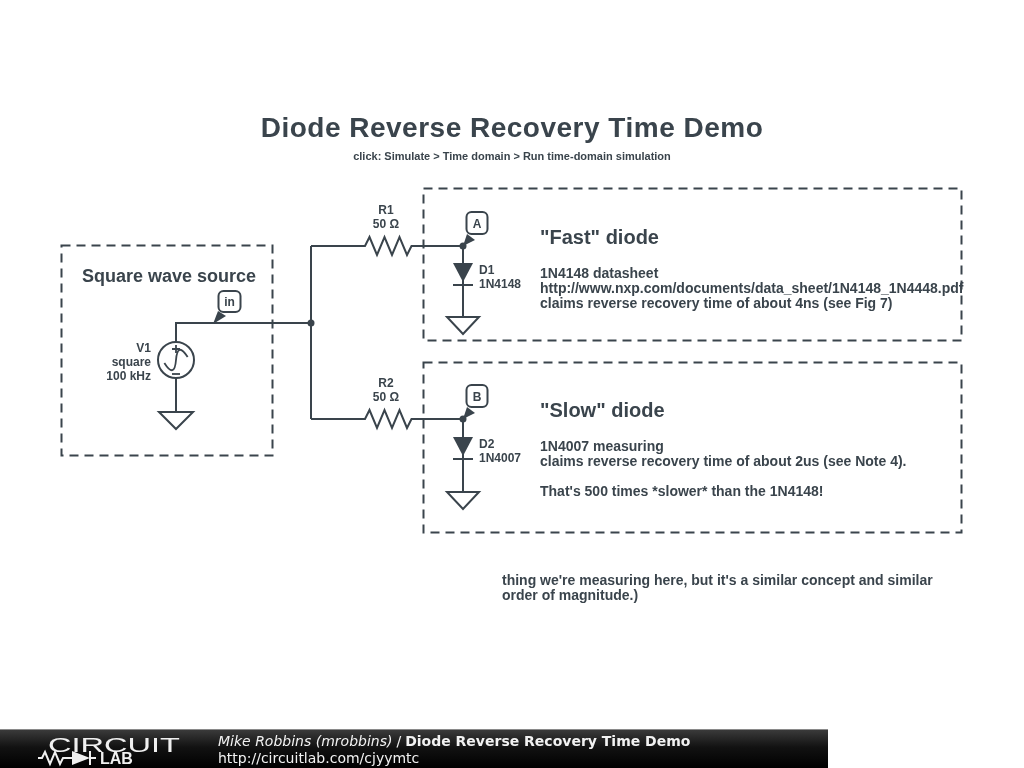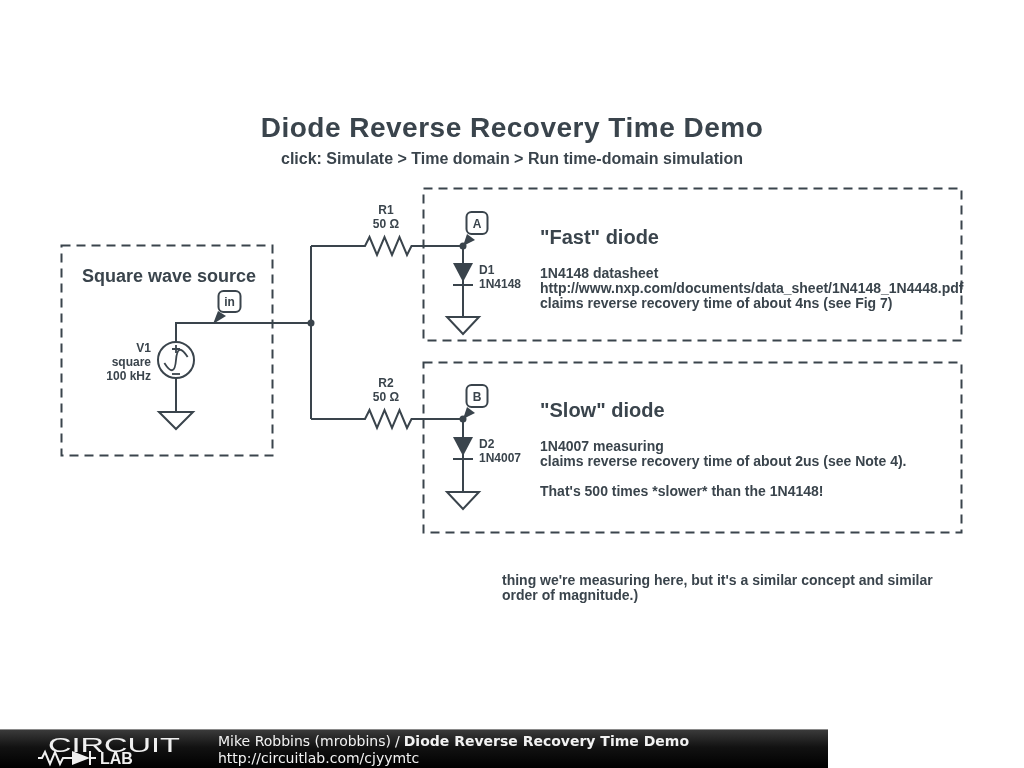--- a/index.html
+++ b/index.html
@@ -4,21 +4,21 @@
 <style>
   html,body{margin:0;padding:0;background:#fff;}
   #page{position:relative;width:1024px;height:768px;background:#ffffff;overflow:hidden;
         font-family:"Liberation Sans",sans-serif;color:#3a444c;}
   .abs{position:absolute;}
   #schematic-svg{position:absolute;left:0;top:0;width:1024px;height:768px;}
 
   .page-title{left:0;top:112px;width:1024px;text-align:center;
               font-size:28px;font-weight:bold;letter-spacing:0.5px;}
   .page-subtitle{left:0;top:150px;width:1024px;text-align:center;
-                 font-size:16px;font-weight:bold;}
+                 font-size:11px;font-weight:bold;}
 
   .box-heading{font-size:20px;font-weight:bold;}
   .body-text{font-size:14px;font-weight:bold;line-height:14.8px;white-space:nowrap;}
 
   .src-box-label{left:82px;top:266px;font-size:18px;font-weight:bold;}
 
   
   .wire{stroke:#3a444c;stroke-width:2;fill:none;}
   .wire-thin{stroke:#3a444c;stroke-width:1.8;fill:none;}
   .dashed-box{stroke:#3a444c;stroke-width:2;fill:none;stroke-dasharray:9 6;}
@@ -27,21 +27,21 @@
   .svg-label{font-family:"Liberation Sans",sans-serif;font-size:12px;font-weight:bold;fill:#3a444c;}
   .flag-letter{font-family:"Liberation Sans",sans-serif;font-size:12px;font-weight:bold;fill:#3a444c;text-anchor:middle;}
 
   
   #footer{position:absolute;left:0;top:729px;width:828px;height:39px;
           background:linear-gradient(180deg,#3a3a3a 0%,#121212 45%,#000 100%);
           border-top:1px solid #8a8a8a;box-sizing:border-box;
           font-family:"DejaVu Sans",sans-serif;color:#f2f2f2;}
   #footer-logo{position:absolute;left:30px;top:1px;}
   #footer-text{position:absolute;left:218px;top:3px;font-size:14px;line-height:17px;}
-  .author{}
+  .author{font-style:italic;}
   .sep{margin:0 4px;}
   .doc-title{font-weight:bold;}
   .logo-word{font-family:"Liberation Sans",sans-serif;font-size:21px;fill:#f0f0f0;font-weight:normal;}
   .logo-sub{font-family:"Liberation Sans",sans-serif;font-size:16px;font-weight:bold;fill:#f0f0f0;}
   .logo-line{stroke:#f0f0f0;stroke-width:2;fill:none;}
   .logo-fill{fill:#f0f0f0;stroke:none;}
 </style>
 </head>
 <body>
 

